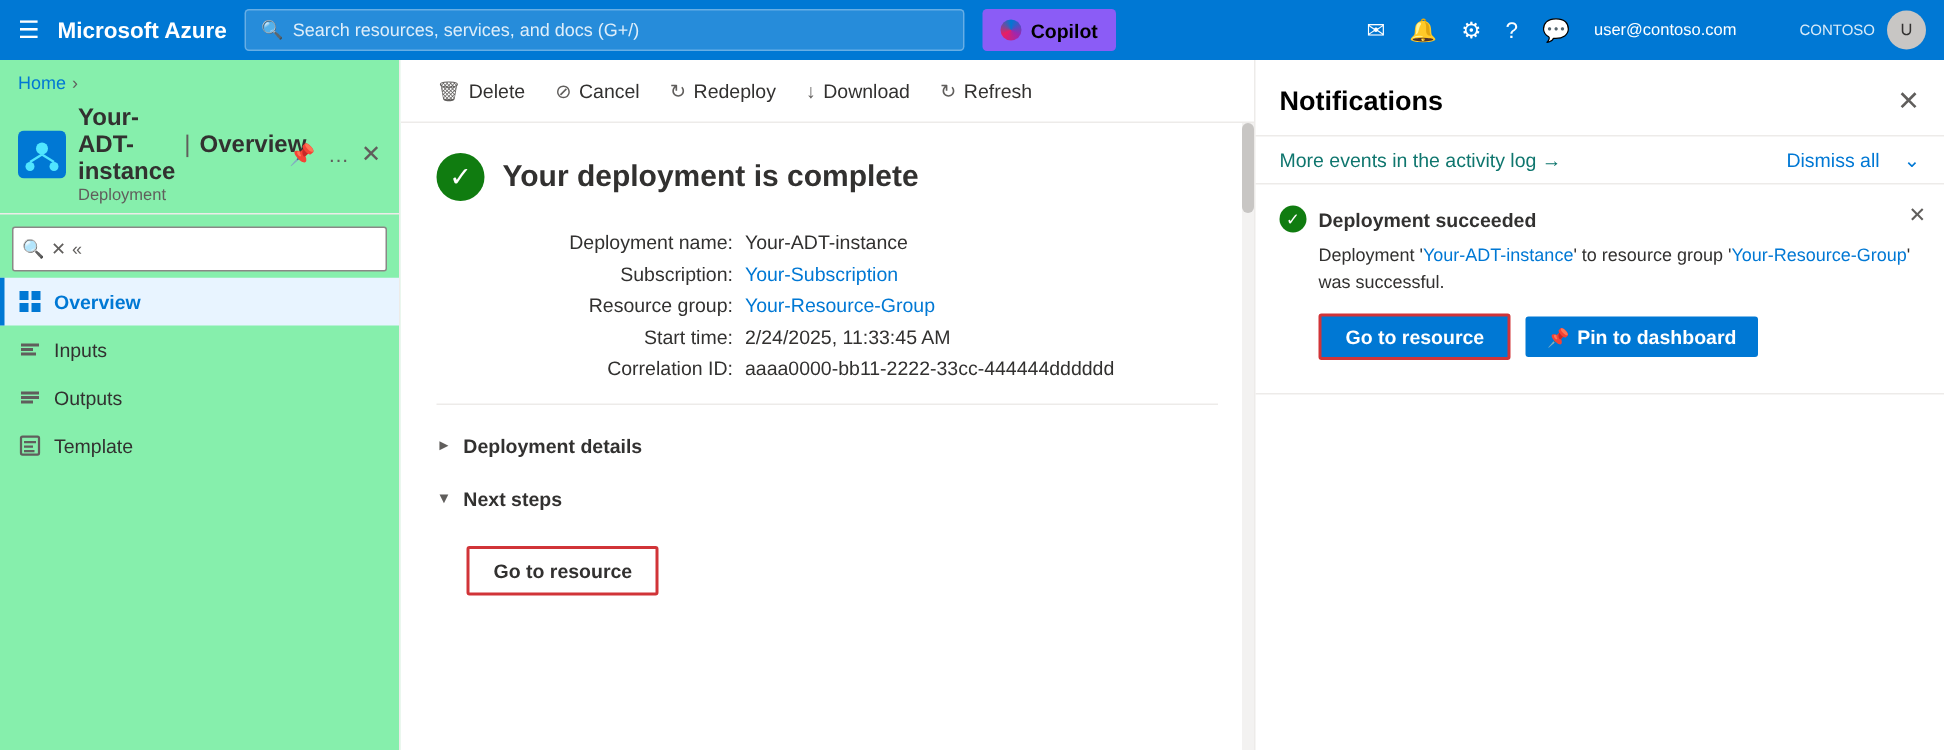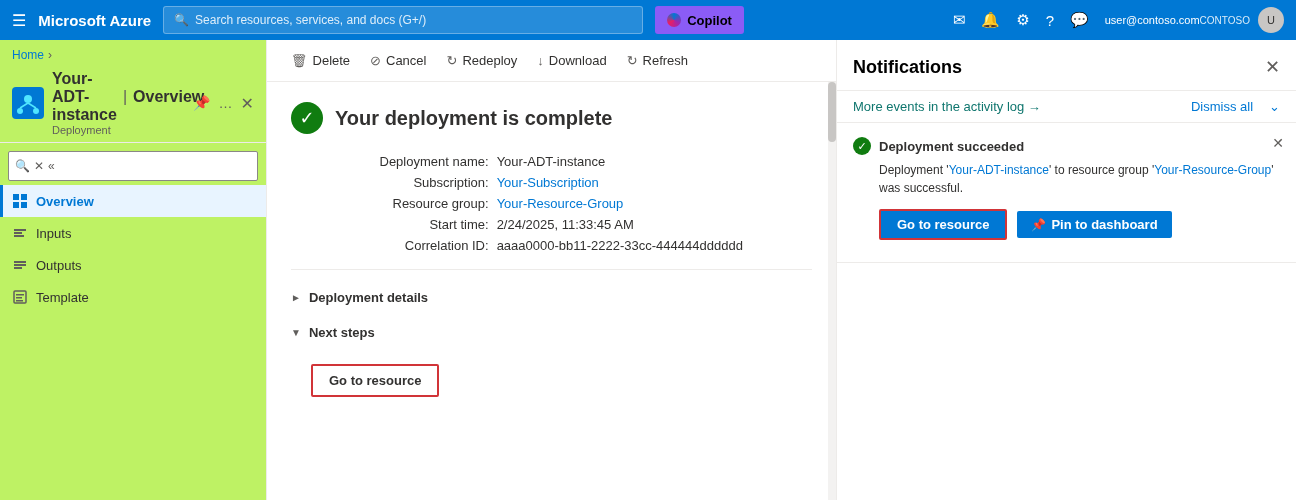--- a/index.html
+++ b/index.html
@@ -49,21 +49,21 @@
     .topbar-icon { font-size: 15px; cursor: pointer; }
     .topbar-user { display: flex; align-items: center; gap: 8px; color: #fff; font-size: 12px; }
     .topbar-avatar { width: 26px; height: 26px; border-radius: 50%; background: #c8c6c4; display: flex; align-items: center; justify-content: center; font-size: 11px; color: #323130; }
 
     
     .main-container { display: flex; height: calc(500px - 40px); }
 
     
     .sidebar {
       width: 267px;
-      background: #bef264;
+      background: #86efac;
       border-right: 1px solid #edebe9;
       display: flex;
       flex-direction: column;
       flex-shrink: 0;
     }
     .breadcrumb { padding: 8px 12px 4px; font-size: 12px; color: #0078d4; display: flex; align-items: center; gap: 4px; }
     .breadcrumb-sep { color: #605e5c; }
     .resource-header { display: flex; align-items: center; padding: 4px 12px 6px; gap: 8px; border-bottom: 1px solid #edebe9; }
     .resource-icon { width: 32px; height: 32px; flex-shrink: 0; }
     .resource-title-block { flex: 1; min-width: 0; }
@@ -273,21 +273,21 @@
   </button>
   <div class="topbar-icons">
     <span class="topbar-icon">✉</span>
     <span class="topbar-icon">🔔</span>
     <span class="topbar-icon">⚙</span>
     <span class="topbar-icon">?</span>
     <span class="topbar-icon">💬</span>
     <div class="topbar-user">
       <div style="display:flex;align-items:flex-end;">
         <span style="font-size:11px;">user@contoso.com</span>
-        <span style="font-size:10px;opacity:0.85;">CONTOSO</span>
+        <span style="font-size:10px;opacity:0.85;padding-left:42px;">CONTOSO</span>
       </div>
       <div class="topbar-avatar">U</div>
     </div>
   </div>
 </div>
 
 <div class="main-container">
 
   <div class="sidebar">
 

